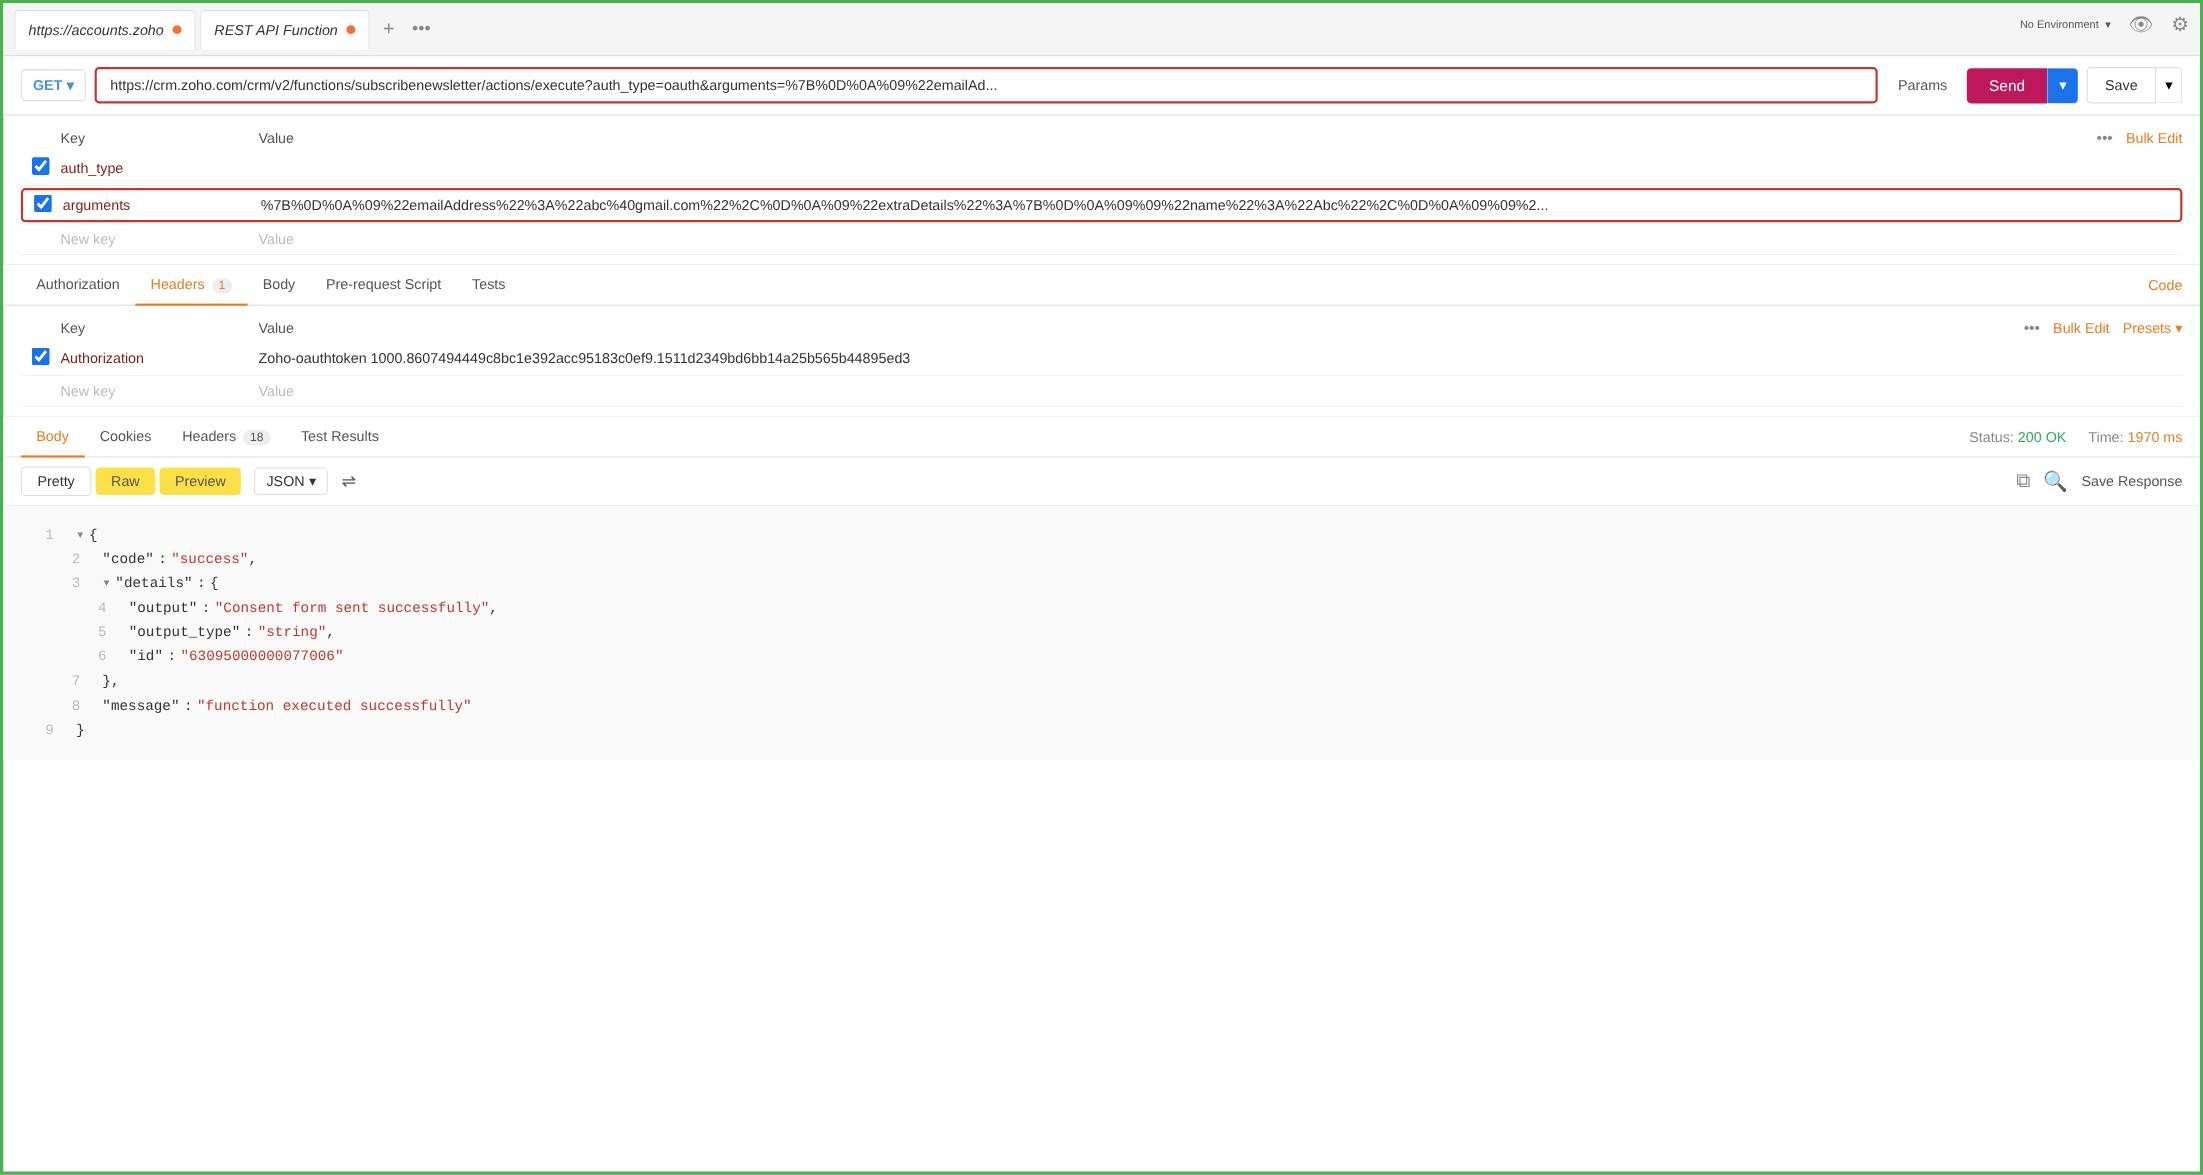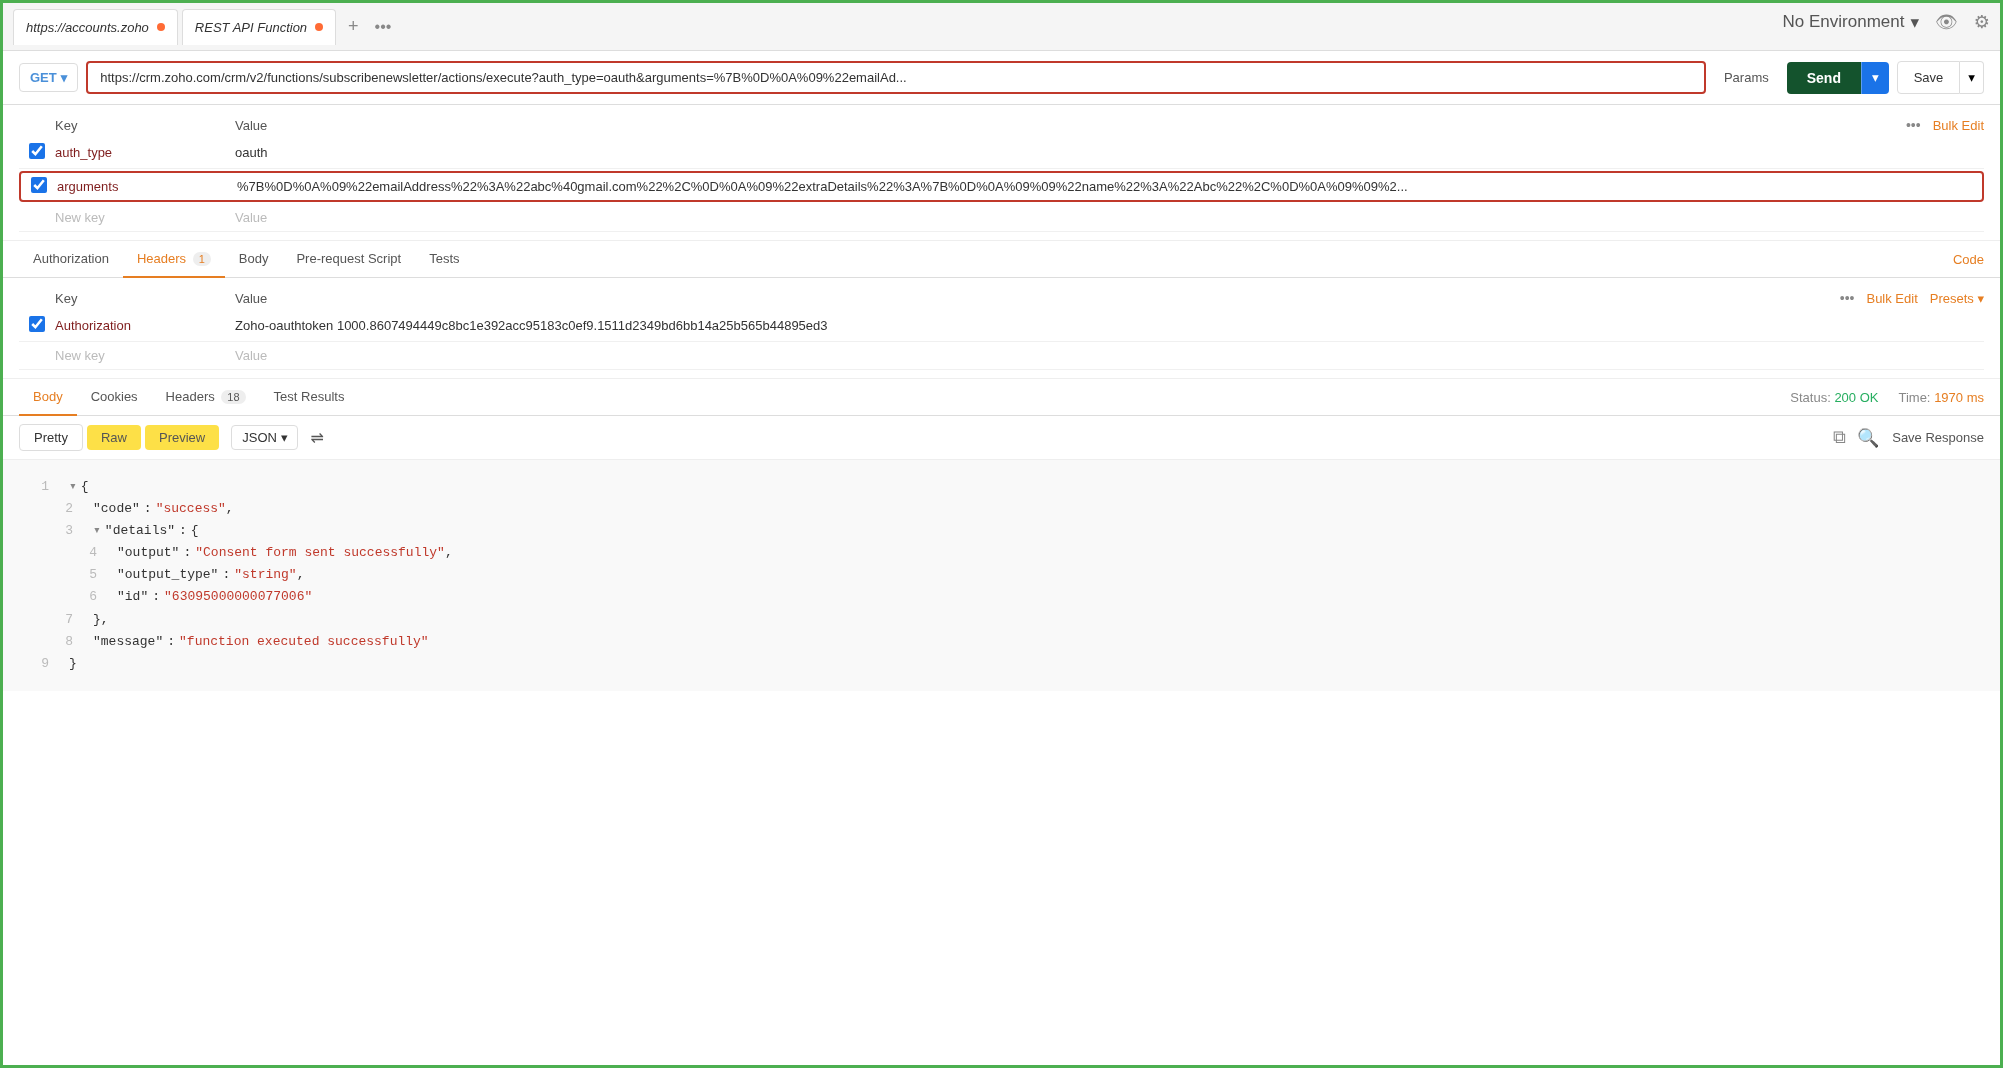--- a/index.html
+++ b/index.html
@@ -47,21 +47,21 @@
       border: none;
       color: #888;
       cursor: pointer;
       font-size: 16px;
       padding: 4px 8px;
     }
     .env-selector {
       display: flex;
       align-items: center;
       gap: 6px;
-      font-size: 17px;
+      font-size: 10px;
       color: #555;
       cursor: pointer;
     }
 
     
     .url-bar {
       display: flex;
       align-items: center;
       padding: 10px 16px;
       border-bottom: 1px solid #ddd;
@@ -97,27 +97,27 @@
       color: #555;
       font-size: 13px;
       cursor: pointer;
       padding: 6px 10px;
     }
     .send-btn-group {
       display: flex;
       align-items: stretch;
     }
     .send-btn {
-      background: #14532d;
+      background: #be185d;
       color: #fff;
       border: none;
       border-radius: 4px 0 0 4px;
       padding: 8px 20px;
       font-size: 14px;
-      font-weight: 700;
+      font-weight: 400;
       cursor: pointer;
     }
     .send-chevron {
       background: #1a73e8;
       color: #fff;
       border: none;
       border-left: 1px solid rgba(255,255,255,0.3);
       border-radius: 0 4px 4px 0;
       padding: 8px 10px;
       cursor: pointer;
@@ -465,21 +465,20 @@
       <button class="more-dots">•••</button>
       <button class="bulk-edit-btn">Bulk Edit</button>
     </div>
   </div>
 
   <div class="table-row">
     <div class="col-check">
       <input type="checkbox" class="checkbox" checked="" style="">
     </div>
     <div class="col-key key-text">auth_type</div>
-    <div class="col-value value-text">oauth</div>
   </div>
 
   <div class="table-row highlighted">
     <div class="col-check">
       <input type="checkbox" class="checkbox" checked="" style="">
     </div>
     <div class="col-key key-text">arguments</div>
     <div class="col-value value-text">%7B%0D%0A%09%22emailAddress%22%3A%22abc%40gmail.com%22%2C%0D%0A%09%22extraDetails%22%3A%7B%0D%0A%09%09%22name%22%3A%22Abc%22%2C%0D%0A%09%09%2...</div>
   </div>
 

